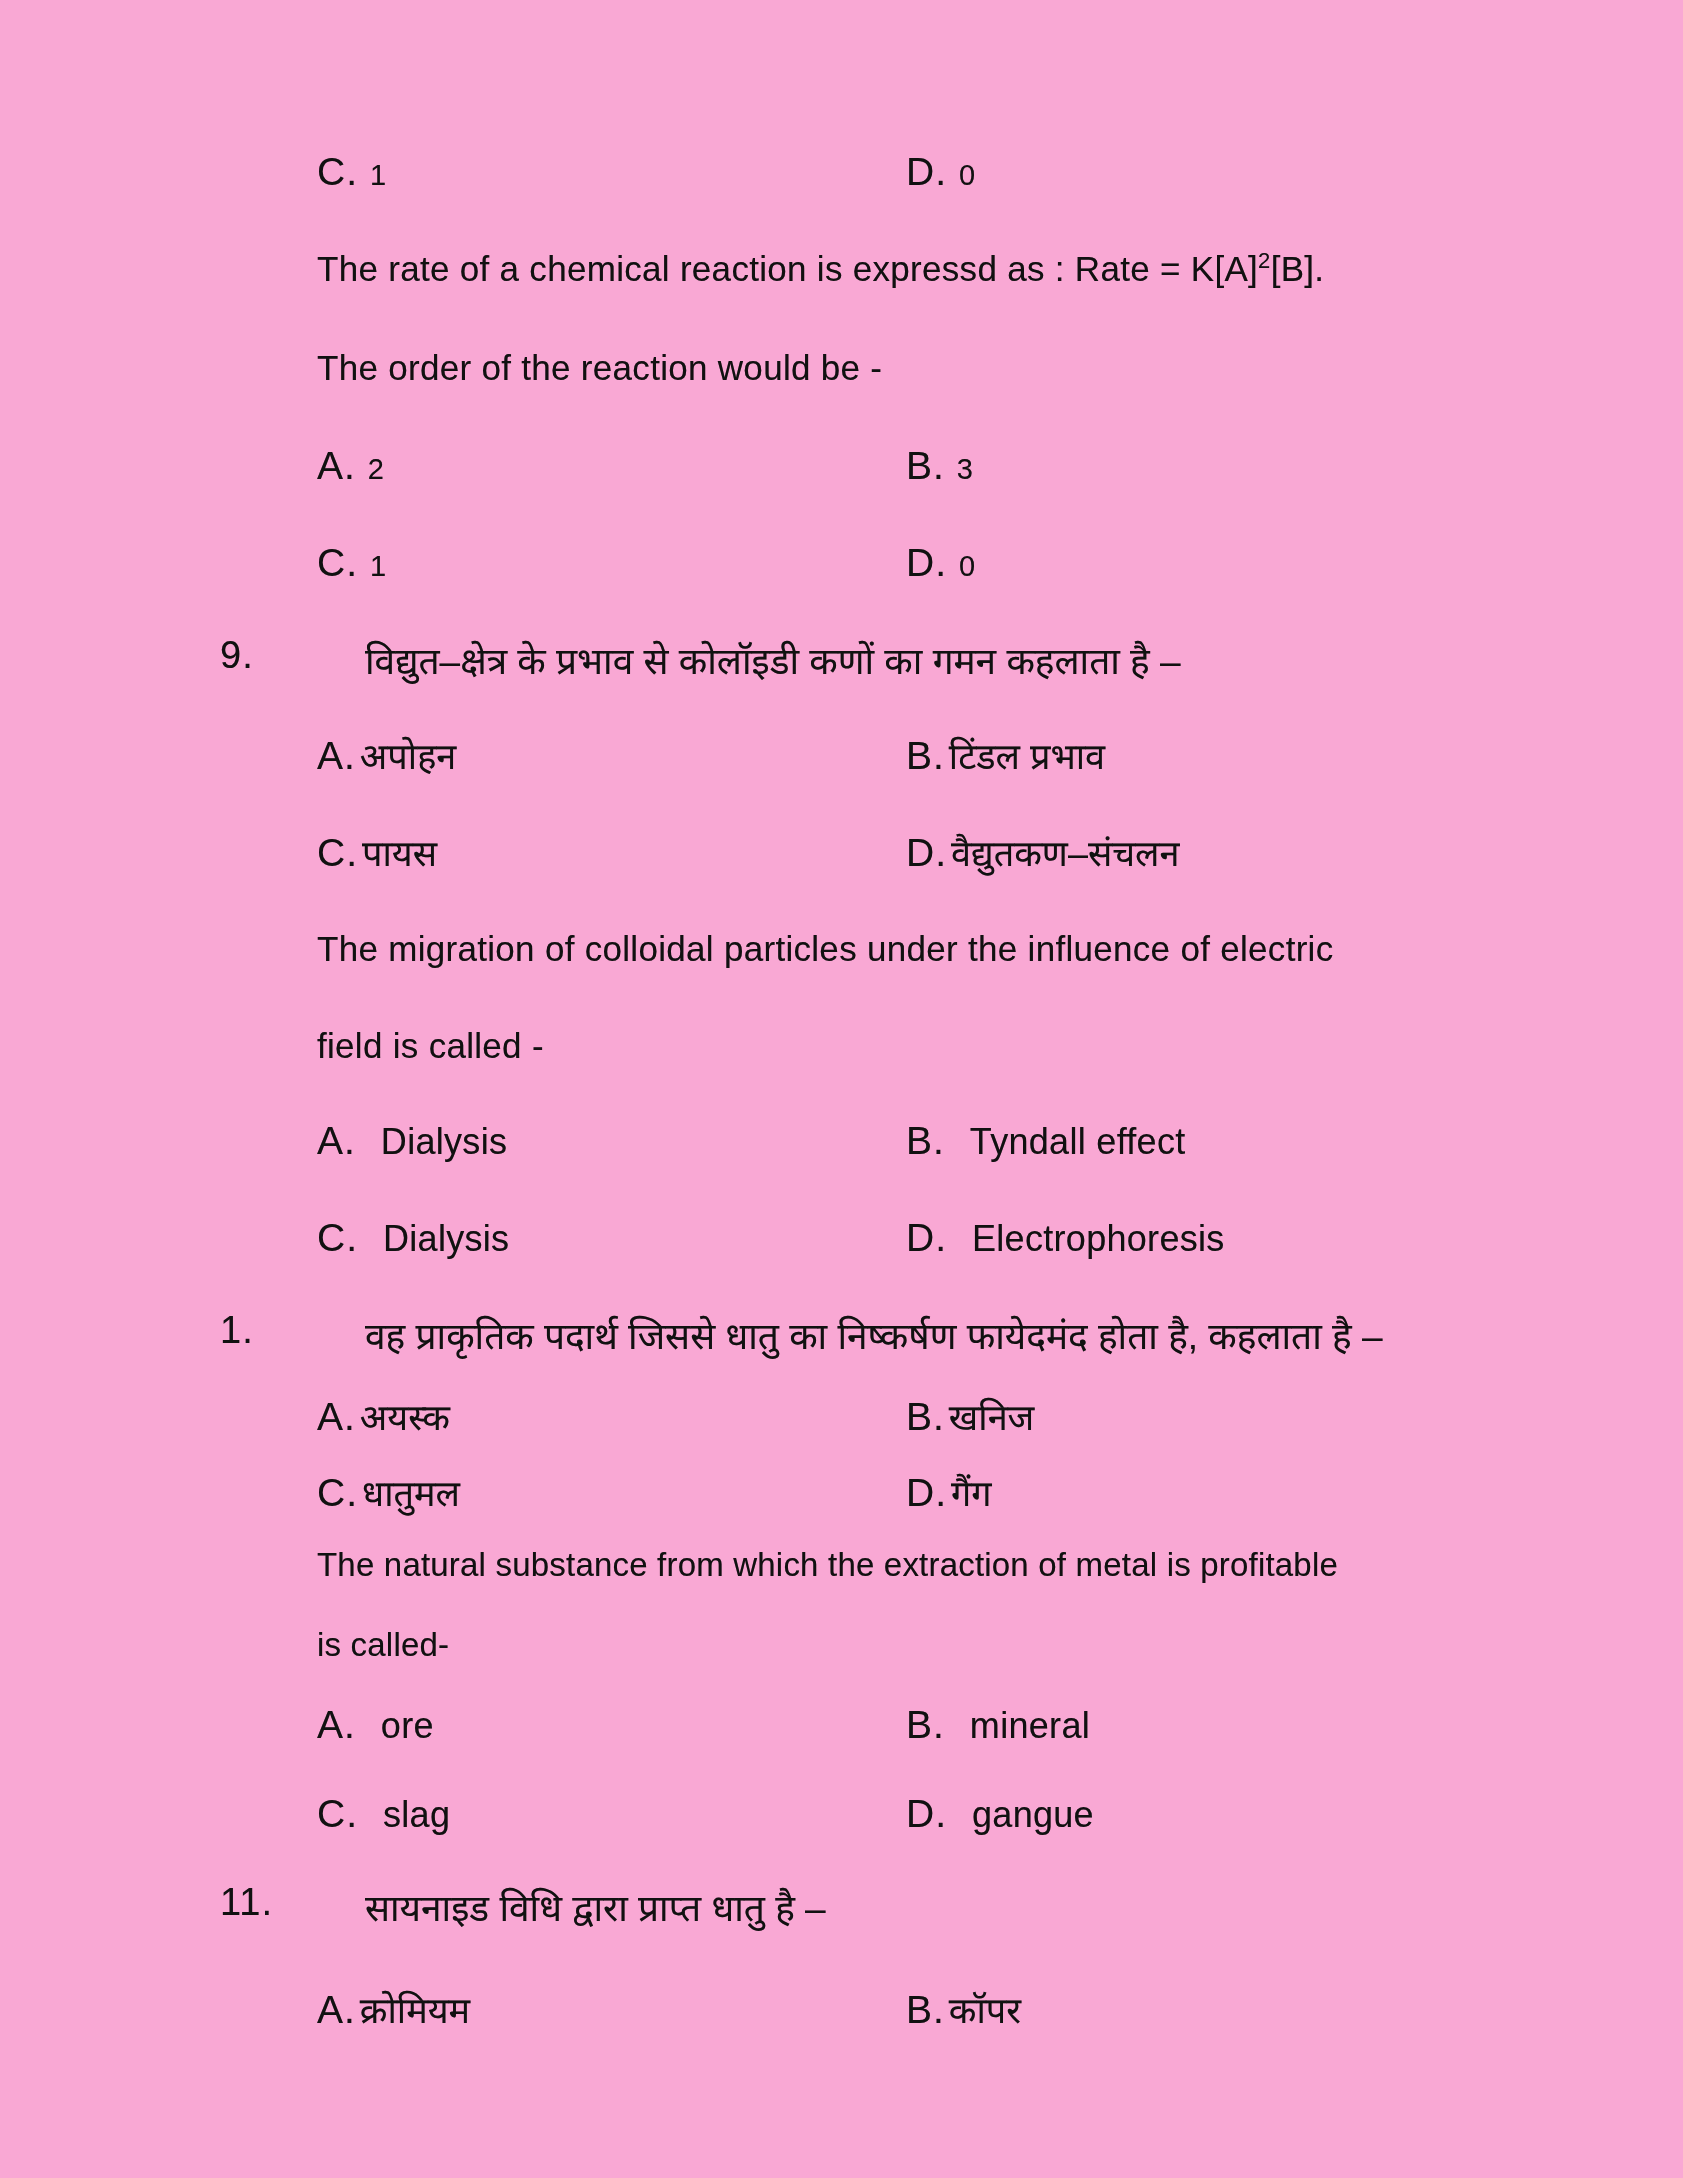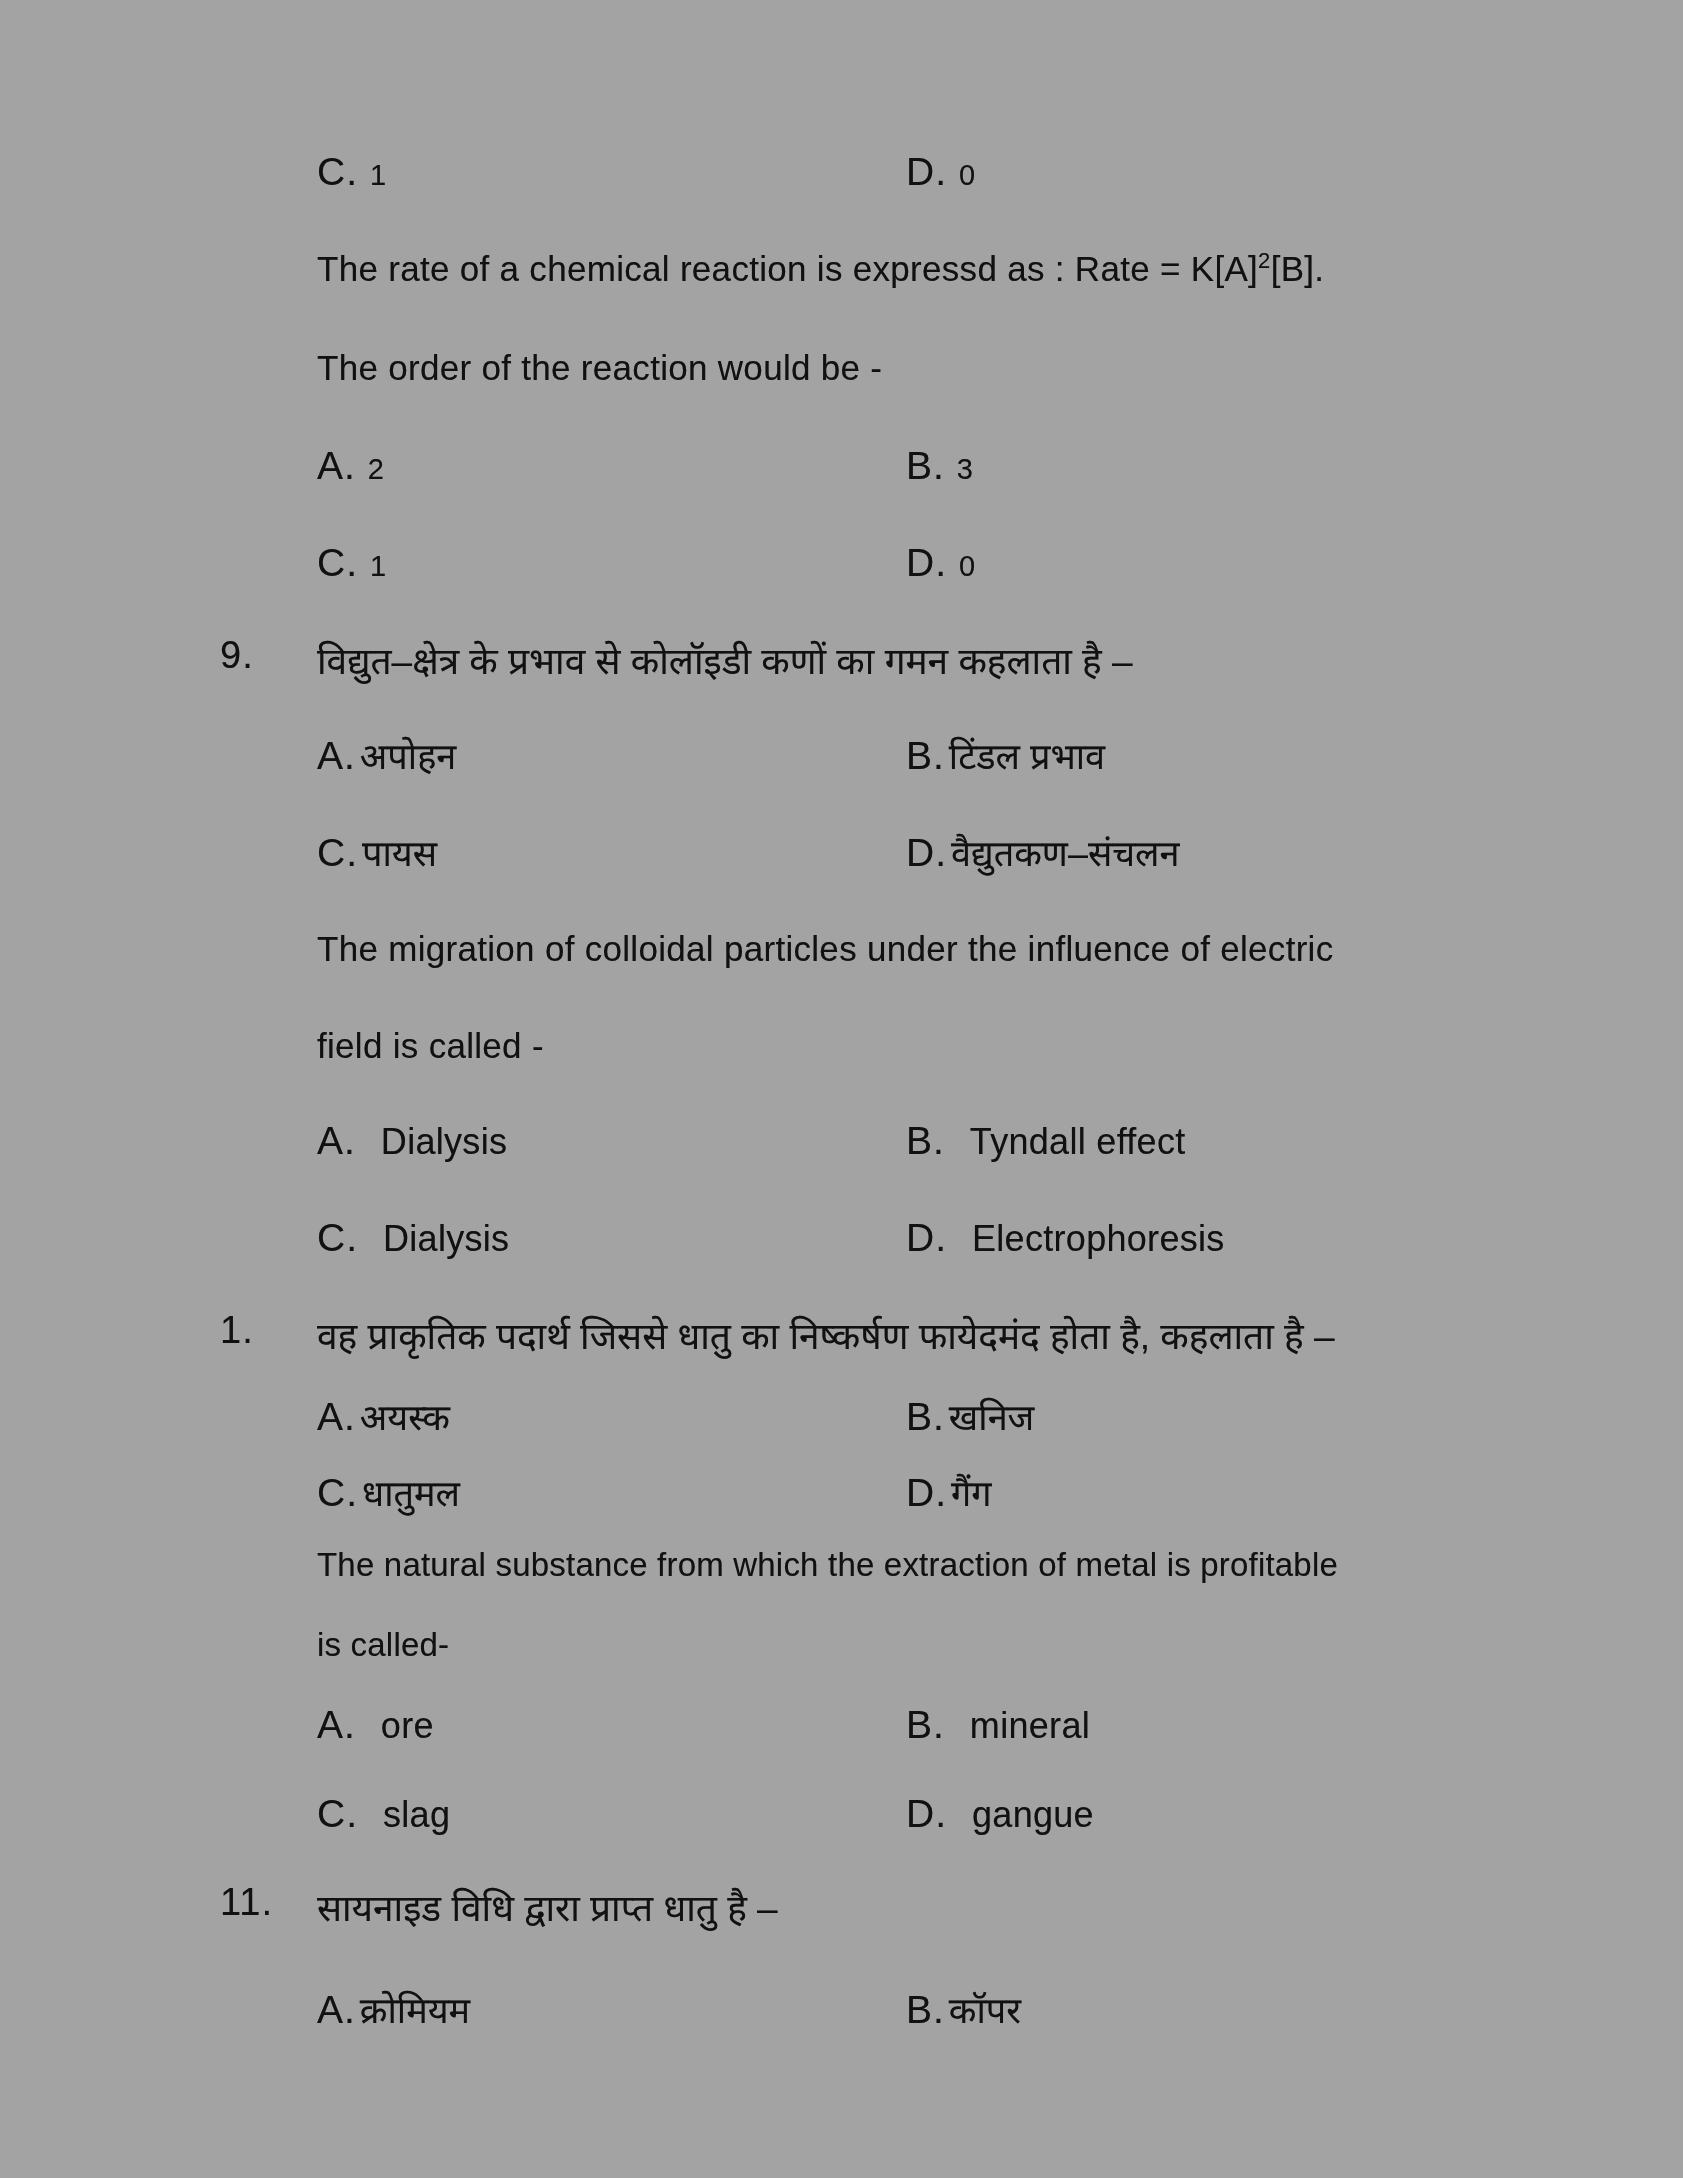--- a/index.html
+++ b/index.html
@@ -1,35 +1,35 @@
 <!DOCTYPE html>
 <html><head>
 <meta charset="utf-8">
 <style>
   * { margin: 0; padding: 0; box-sizing: border-box; }
   html, body { background: #ffffff; }
   .page {
     position: relative;
     width: 1683px;
     height: 2178px;
-    background: #a3a3a3;
+    background: #f9a8d4;
     font-family: "Liberation Sans", "DejaVu Sans", sans-serif;
     color: #111111;
     overflow: hidden;
   }
   .row { position: absolute; left: 0; width: 100%; white-space: nowrap; }
   .qnum {
     position: absolute; left: 220px; top: 0;
     font-size: 38px; letter-spacing: 1px;
   }
   .col-a { position: absolute; left: 317px; top: 0; }
   .col-b { position: absolute; left: 906px; top: 0; text-align: right; }
   .eng  { font-size: 35px; letter-spacing: 0.3px; text-align: right; }
   .eng-sm { font-size: 33px; letter-spacing: 0.2px; }
-  .hindi { font-size: 37px; }
+  .hindi { font-size: 37px; margin-left: 48px; }
   .opt-label { font-size: 39px; letter-spacing: 1px; }
   .opt-digit { font-size: 29px; margin-left: 12px; }
   .opt-word-en { font-size: 36px; margin-left: 25px; letter-spacing: 0.3px; }
   .opt-word-hi { font-size: 36px; margin-left: 4px; }
   .sup { font-size: 22px; vertical-align: super; line-height: 0; }
   
   .page span, .page div { text-shadow: 0 0 0.6px rgba(0,0,0,0.35); }
 </style>
 </head>
 <body>

